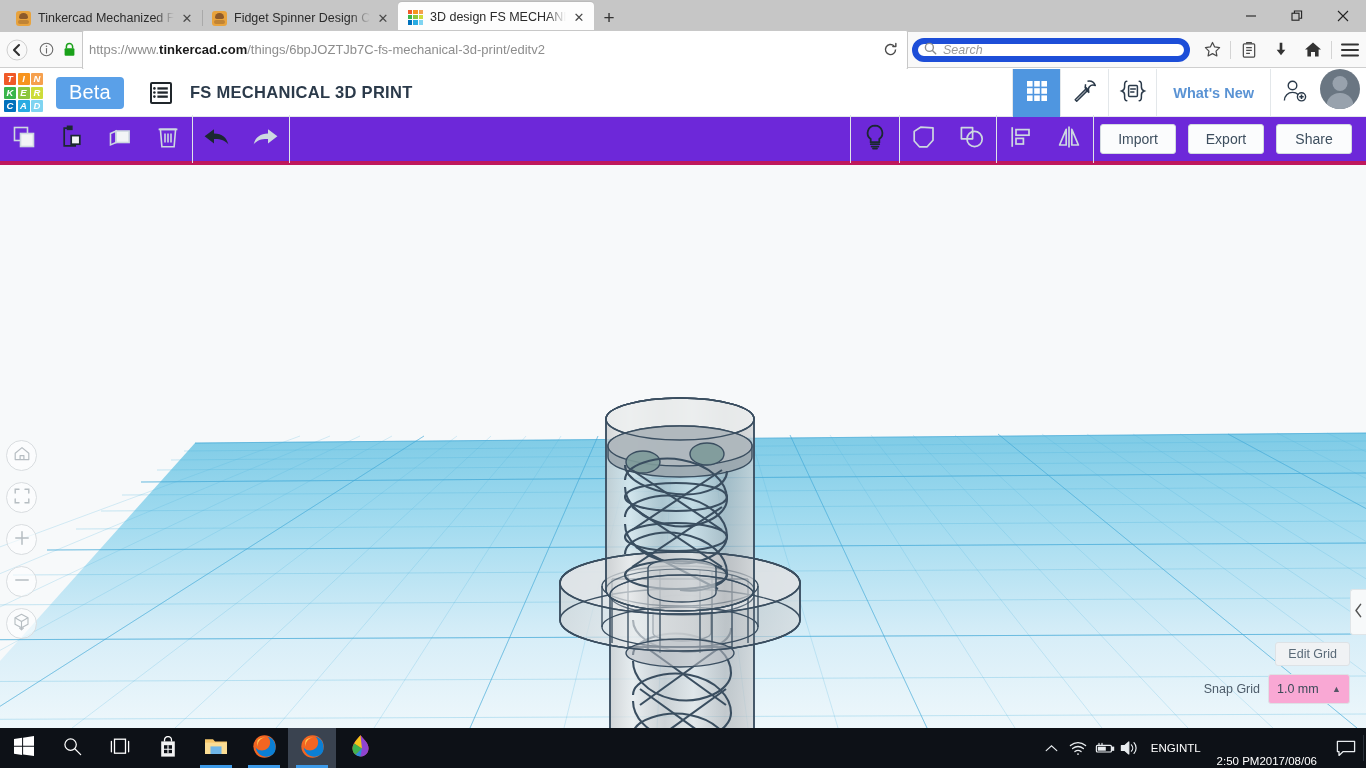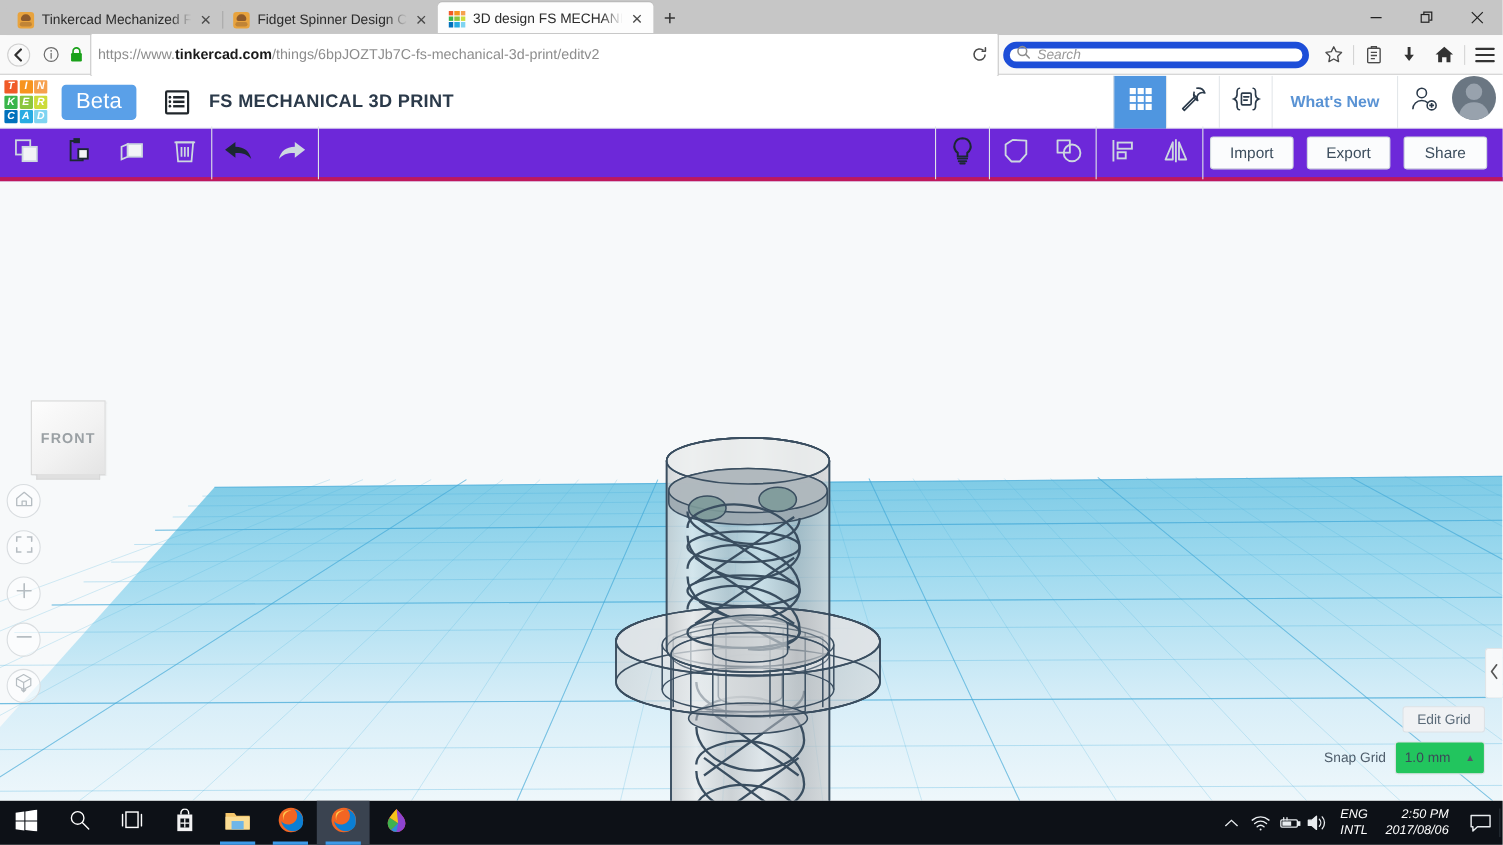--- a/index.html
+++ b/index.html
@@ -214,21 +214,21 @@
     font-size:12.5px; color:#5a6a78;
   }
   .snapbar{
     position:absolute; right:16px; bottom:24px;
     display:flex; align-items:center; gap:8px;
   }
   .snaplabel{ font-size:12.5px;color:#4d5c6a; }
   .snapsel{
     height:26px; min-width:82px; padding:14px 8px;
     display:flex;align-items:center;justify-content:space-between; gap:8px;
-    background:#22c55e; border:1px solid #dde2e6; border-radius:3px;
+    background:#f9a8d4; border:1px solid #dde2e6; border-radius:3px;
     font-size:12.5px;color:#3b4a58;
   }
   .caret-up{ font-size:9px; color:#556; }
 
   
   .taskbar{
     position:absolute; left:0; top:728px; width:1366px; height:40px;
     background:#0d1117;
     display:flex; align-items:center;
   }
@@ -237,24 +237,23 @@
     position:relative;
   }
   .tb-item.running::after{
     content:""; position:absolute; bottom:0; left:8px; right:8px; height:3px;
     background:#3d9ae8;
   }
   .tb-item.active{ background:#3a4350; }
   .tray{ margin-left:auto; display:flex; align-items:center; height:40px; padding-right:2px; }
   .tray-ico{ width:26px;height:40px;display:flex;align-items:center;justify-content:center;color:#e8ecef; }
   .tray-lang, .tray-clock{
-    display:flex;flex-direction:column;align-items:center;justify-content:center;
+    display:flex;flex-direction:row;align-items:center;justify-content:center;
     height:40px; color:#ffffff; font-size:11.5px; line-height:14px;
     padding:0 8px;
-    font-style:italic;
   }
   .tray-clock{ align-items:flex-end; padding-right:12px; }
   .tray-notif{ width:34px;height:40px;display:flex;align-items:center;justify-content:center;color:#e8ecef; }
   .tb-divider{ width:1px; height:26px; background:#2a313a; }
 </style>
 </head>
 <body>
 
 <div class="titlebar">
   <div class="tabstrip">
@@ -749,21 +748,20 @@
 
         <path d="M560 455 L560 418 A120 31 0 0 1 800 418 L800 455 A120 31 0 0 1 560 455 Z" fill="none" stroke="#3a4e60" stroke-width="1.5"></path>
         <ellipse cx="680" cy="418" rx="120" ry="31" fill="none" stroke="#3a4e60" stroke-width="1.5"></ellipse>
 
         <path d="M610 600 L610 430 A72 20 0 0 1 754 430 L754 600 A72 20 0 0 1 610 600 Z" fill="none" stroke="#3a4e60" stroke-width="1.5"></path>
         <ellipse cx="682" cy="430" rx="72" ry="20" fill="none" stroke="#3a4e60" stroke-width="1.2" opacity=".75"></ellipse>
       </g>
     </g>
   </svg>
 
-  <div class="viewcube">FRONT</div>
 
   <div class="navcircles">
     <div class="ncbtn">
       <span>
         <svg width="16" height="15" viewBox="0 0 16 15" fill="none" stroke="#b6bdc2" stroke-width="1.2" stroke-linejoin="round">
             <path d="M1.2 7.2L8 1.6l6.8 5.6v6.4H1.2z"></path>
             <path d="M6.1 13.6V9.6h3.8v4"></path>
           </svg>
       </span>
     </div>

